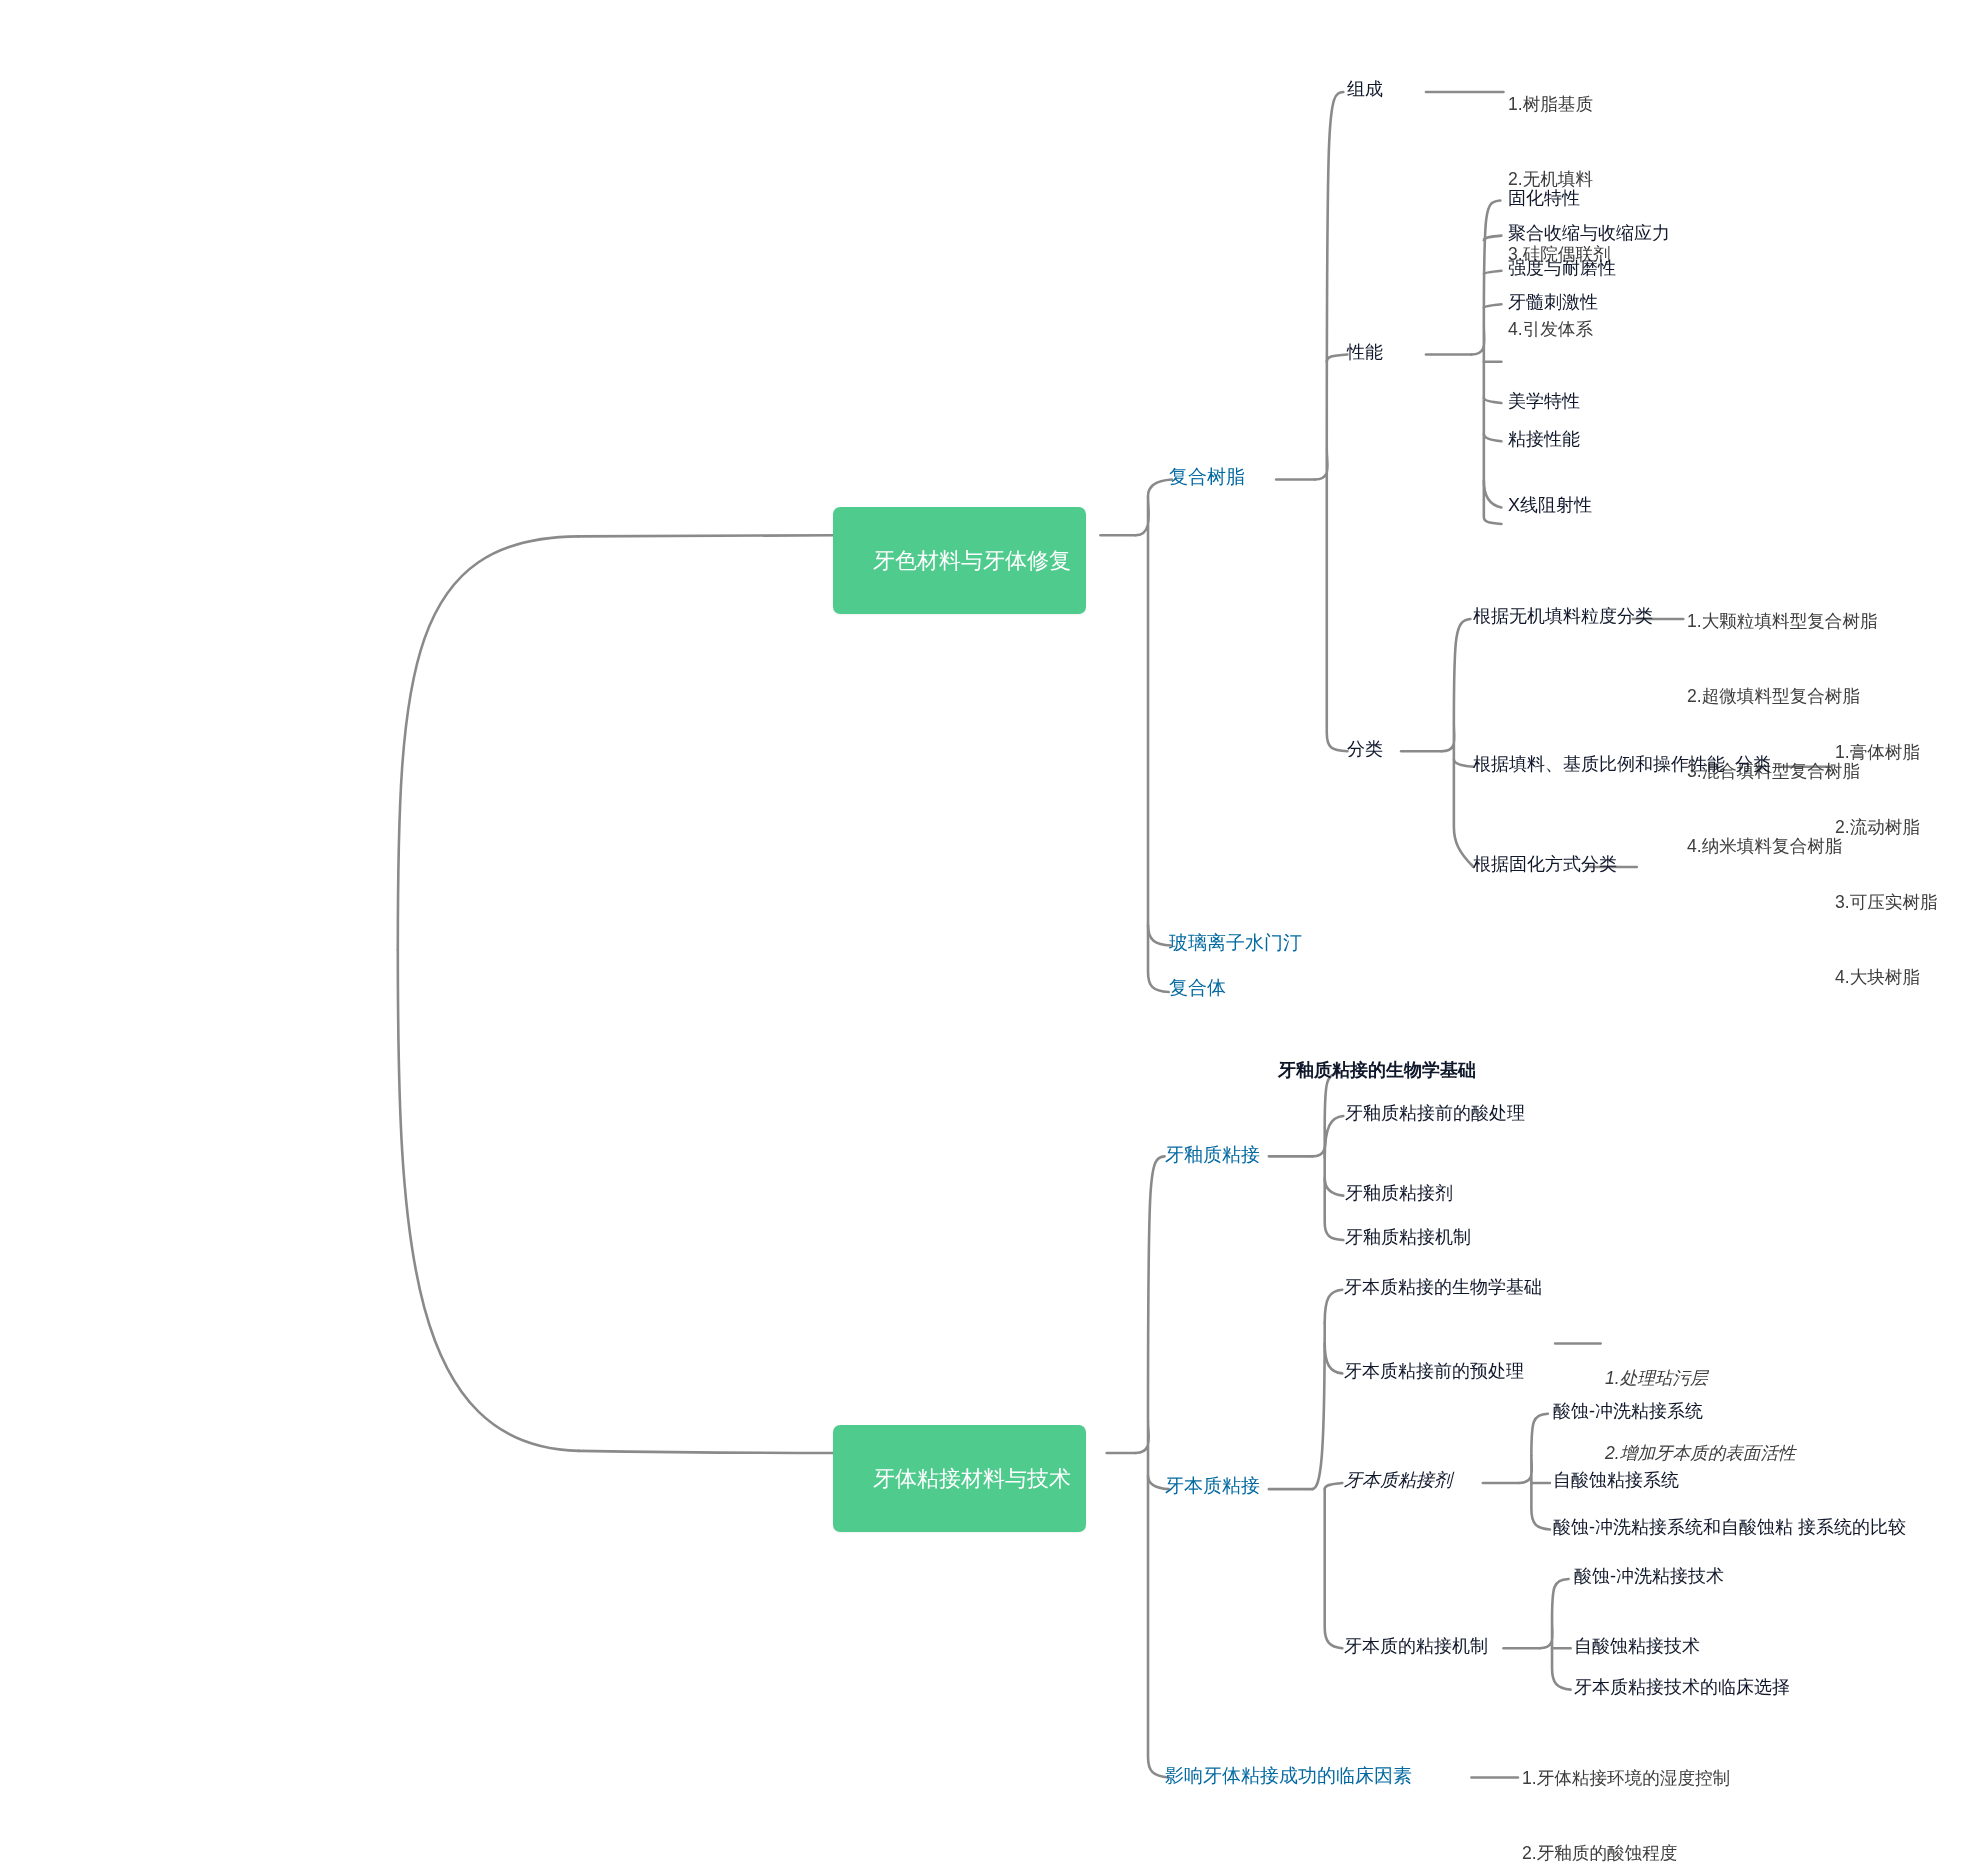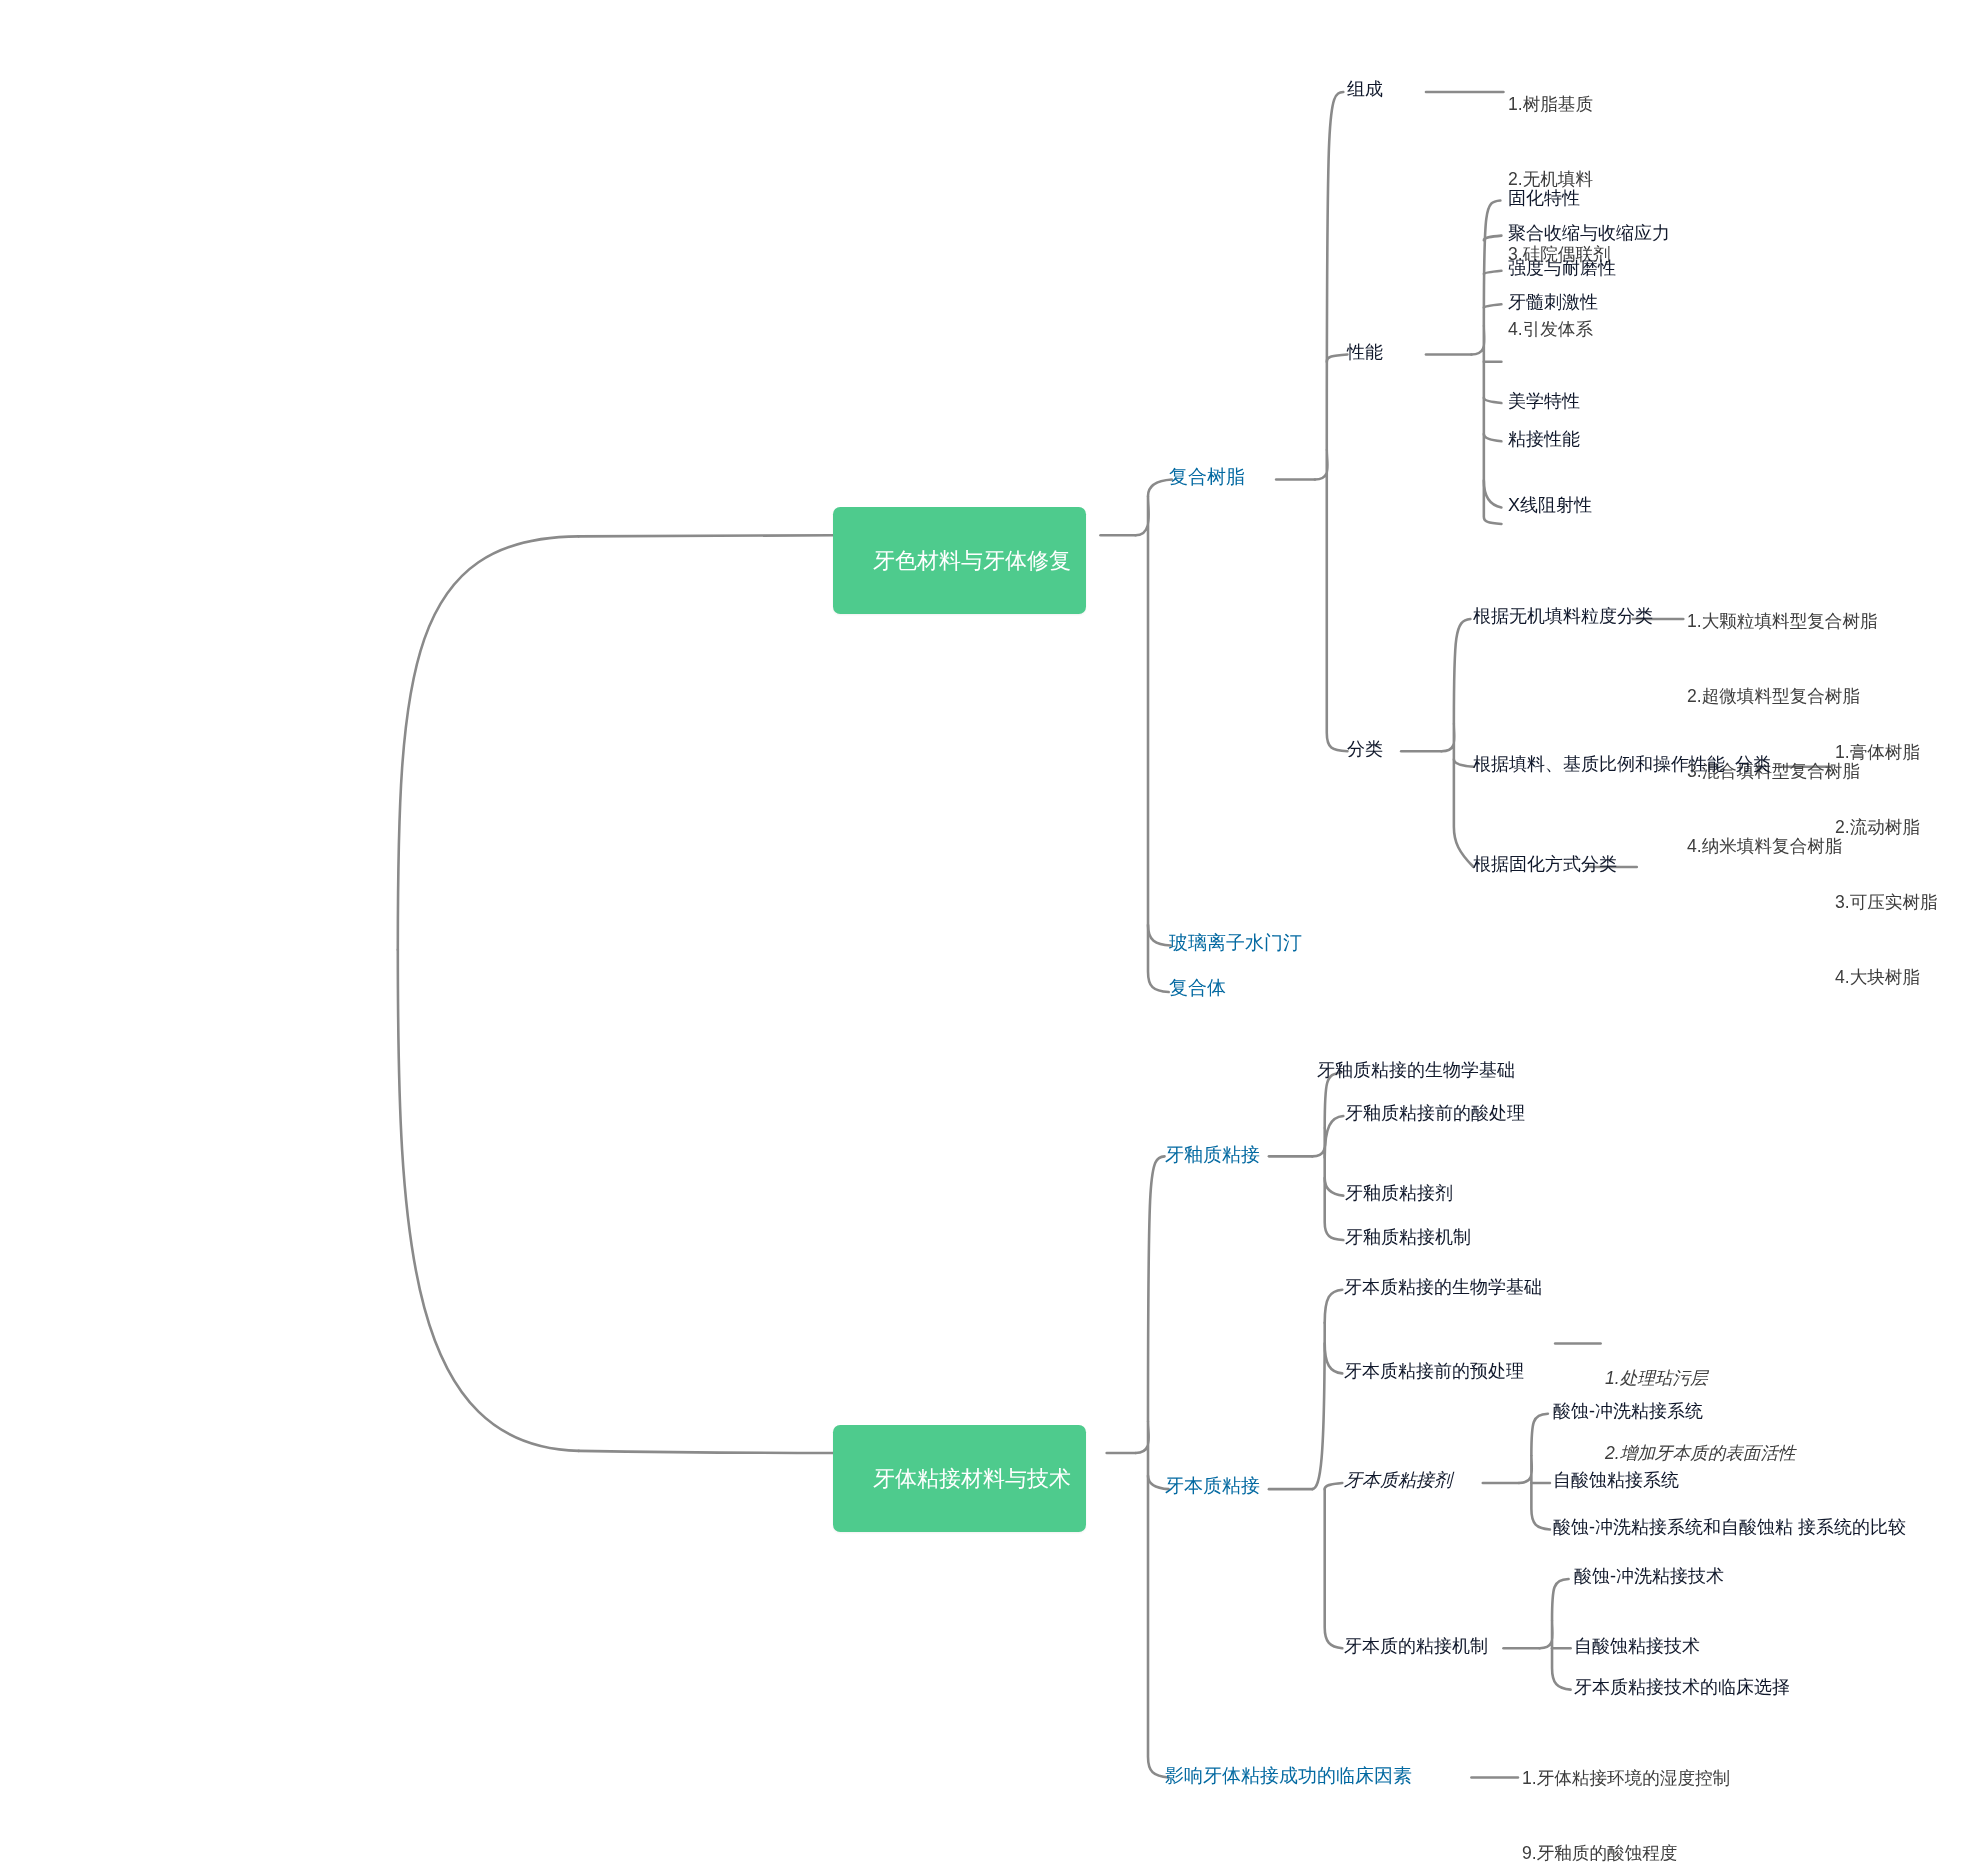--- a/index.html
+++ b/index.html
@@ -189,21 +189,21 @@
   </div>
 
   <div class="node t3" style="left:1473px; top:852px;">根据固化方式分类</div>
 
   <div class="node branch" style="left:833px; top:1425px;">
     <span>牙体粘接材料与技术</span>
   </div>
 
   <div class="node t2" style="left:1165px; top:1142px;">牙釉质粘接</div>
 
-  <div class="node t3" style="left:1317px; top:1058px;">牙釉质粘接的生物学基础</div>
+  <div class="node t3" style="left:1278px; top:1058px;font-weight:bold;">牙釉质粘接的生物学基础</div>
   <div class="node t3" style="left:1345px; top:1101px;">牙釉质粘接前的酸处理</div>
   <div class="node t3" style="left:1345px; top:1181px;">牙釉质粘接剂</div>
   <div class="node t3" style="left:1345px; top:1225px;">牙釉质粘接机制</div>
 
   <div class="node t2" style="left:1165px; top:1473px;">牙本质粘接</div>
 
   <div class="node t3" style="left:1344px; top:1275px;">牙本质粘接的生物学基础</div>
 
   <div class="node t3" style="left:1344px; top:1359px;">牙本质粘接前的预处理</div>
   <div class="node leaflist" style="left:1605px; top:1316px;font-style:italic;">
@@ -217,19 +217,19 @@
   <div class="node t3" style="left:1553px; top:1515px;">酸蚀-冲洗粘接系统和自酸蚀粘 接系统的比较</div>
 
   <div class="node t3" style="left:1344px; top:1634px;">牙本质的粘接机制</div>
   <div class="node t3" style="left:1574px; top:1564px;">酸蚀-冲洗粘接技术</div>
   <div class="node t3" style="left:1574px; top:1634px;">自酸蚀粘接技术</div>
   <div class="node t3" style="left:1574px; top:1675px;">牙本质粘接技术的临床选择</div>
 
   <div class="node t2" style="left:1165px; top:1763px;">影响牙体粘接成功的临床因素</div>
   <div class="node leaflist" style="left:1522px; top:1716px;">
     <div>1.牙体粘接环境的湿度控制</div>
-    <div>9.牙釉质的酸蚀程度</div>
+    <div>2.牙釉质的酸蚀程度</div>
     
     
   </div>
 
 </div>
 
 
 </body></html>

